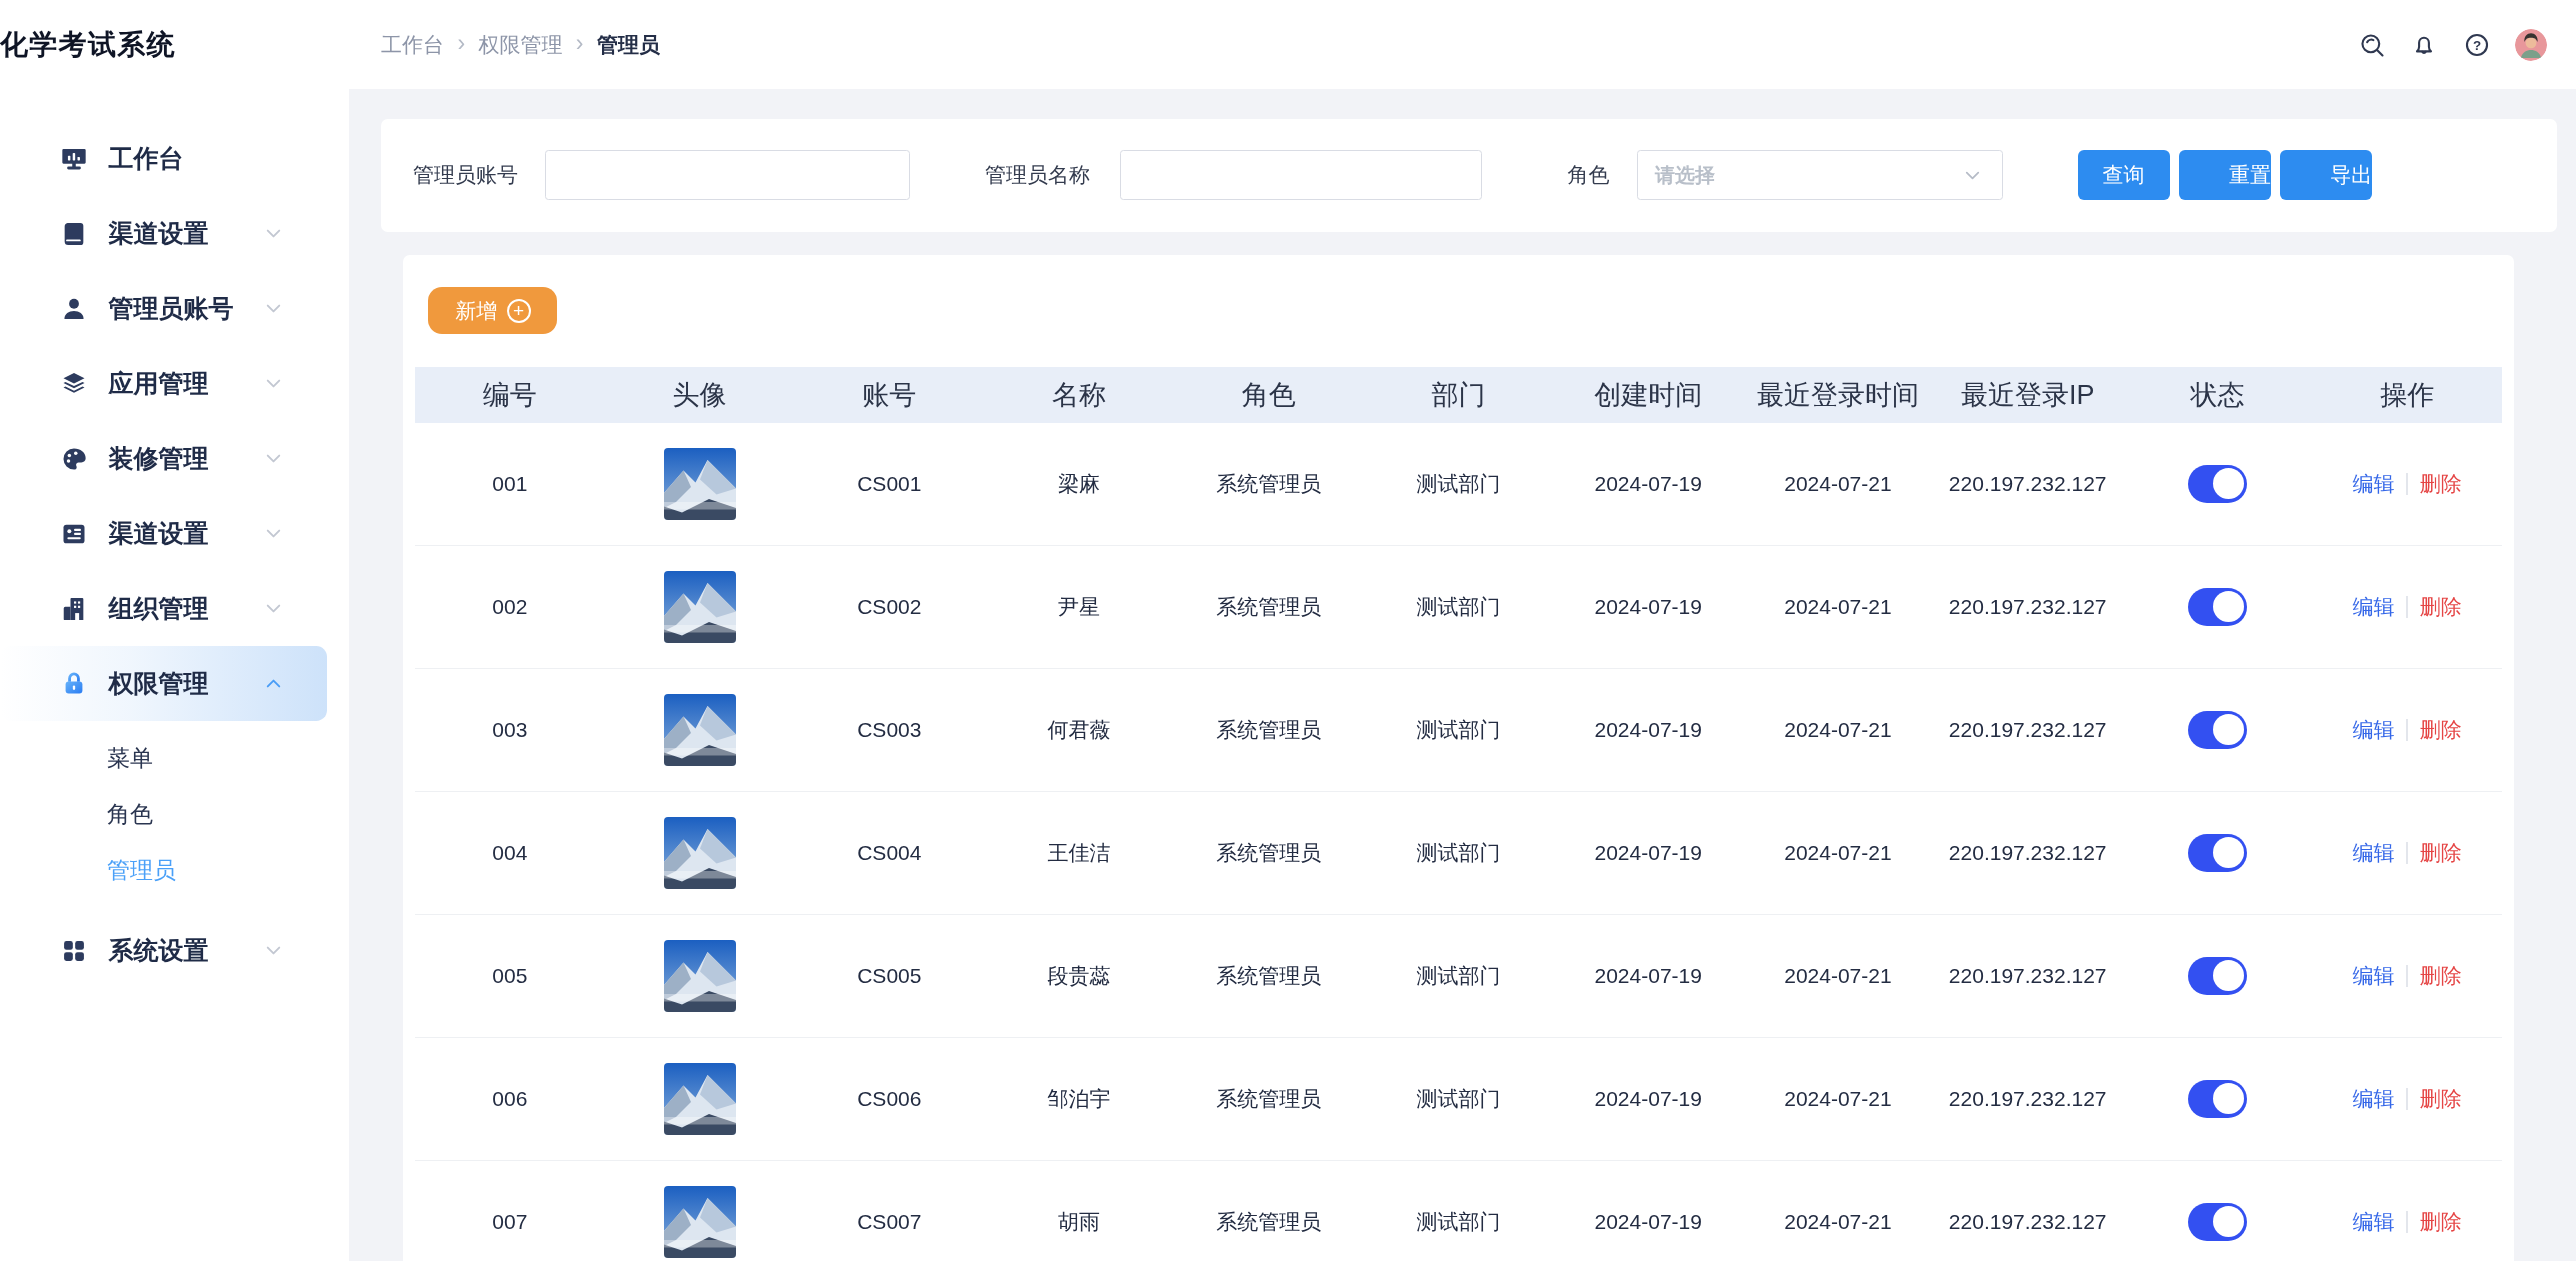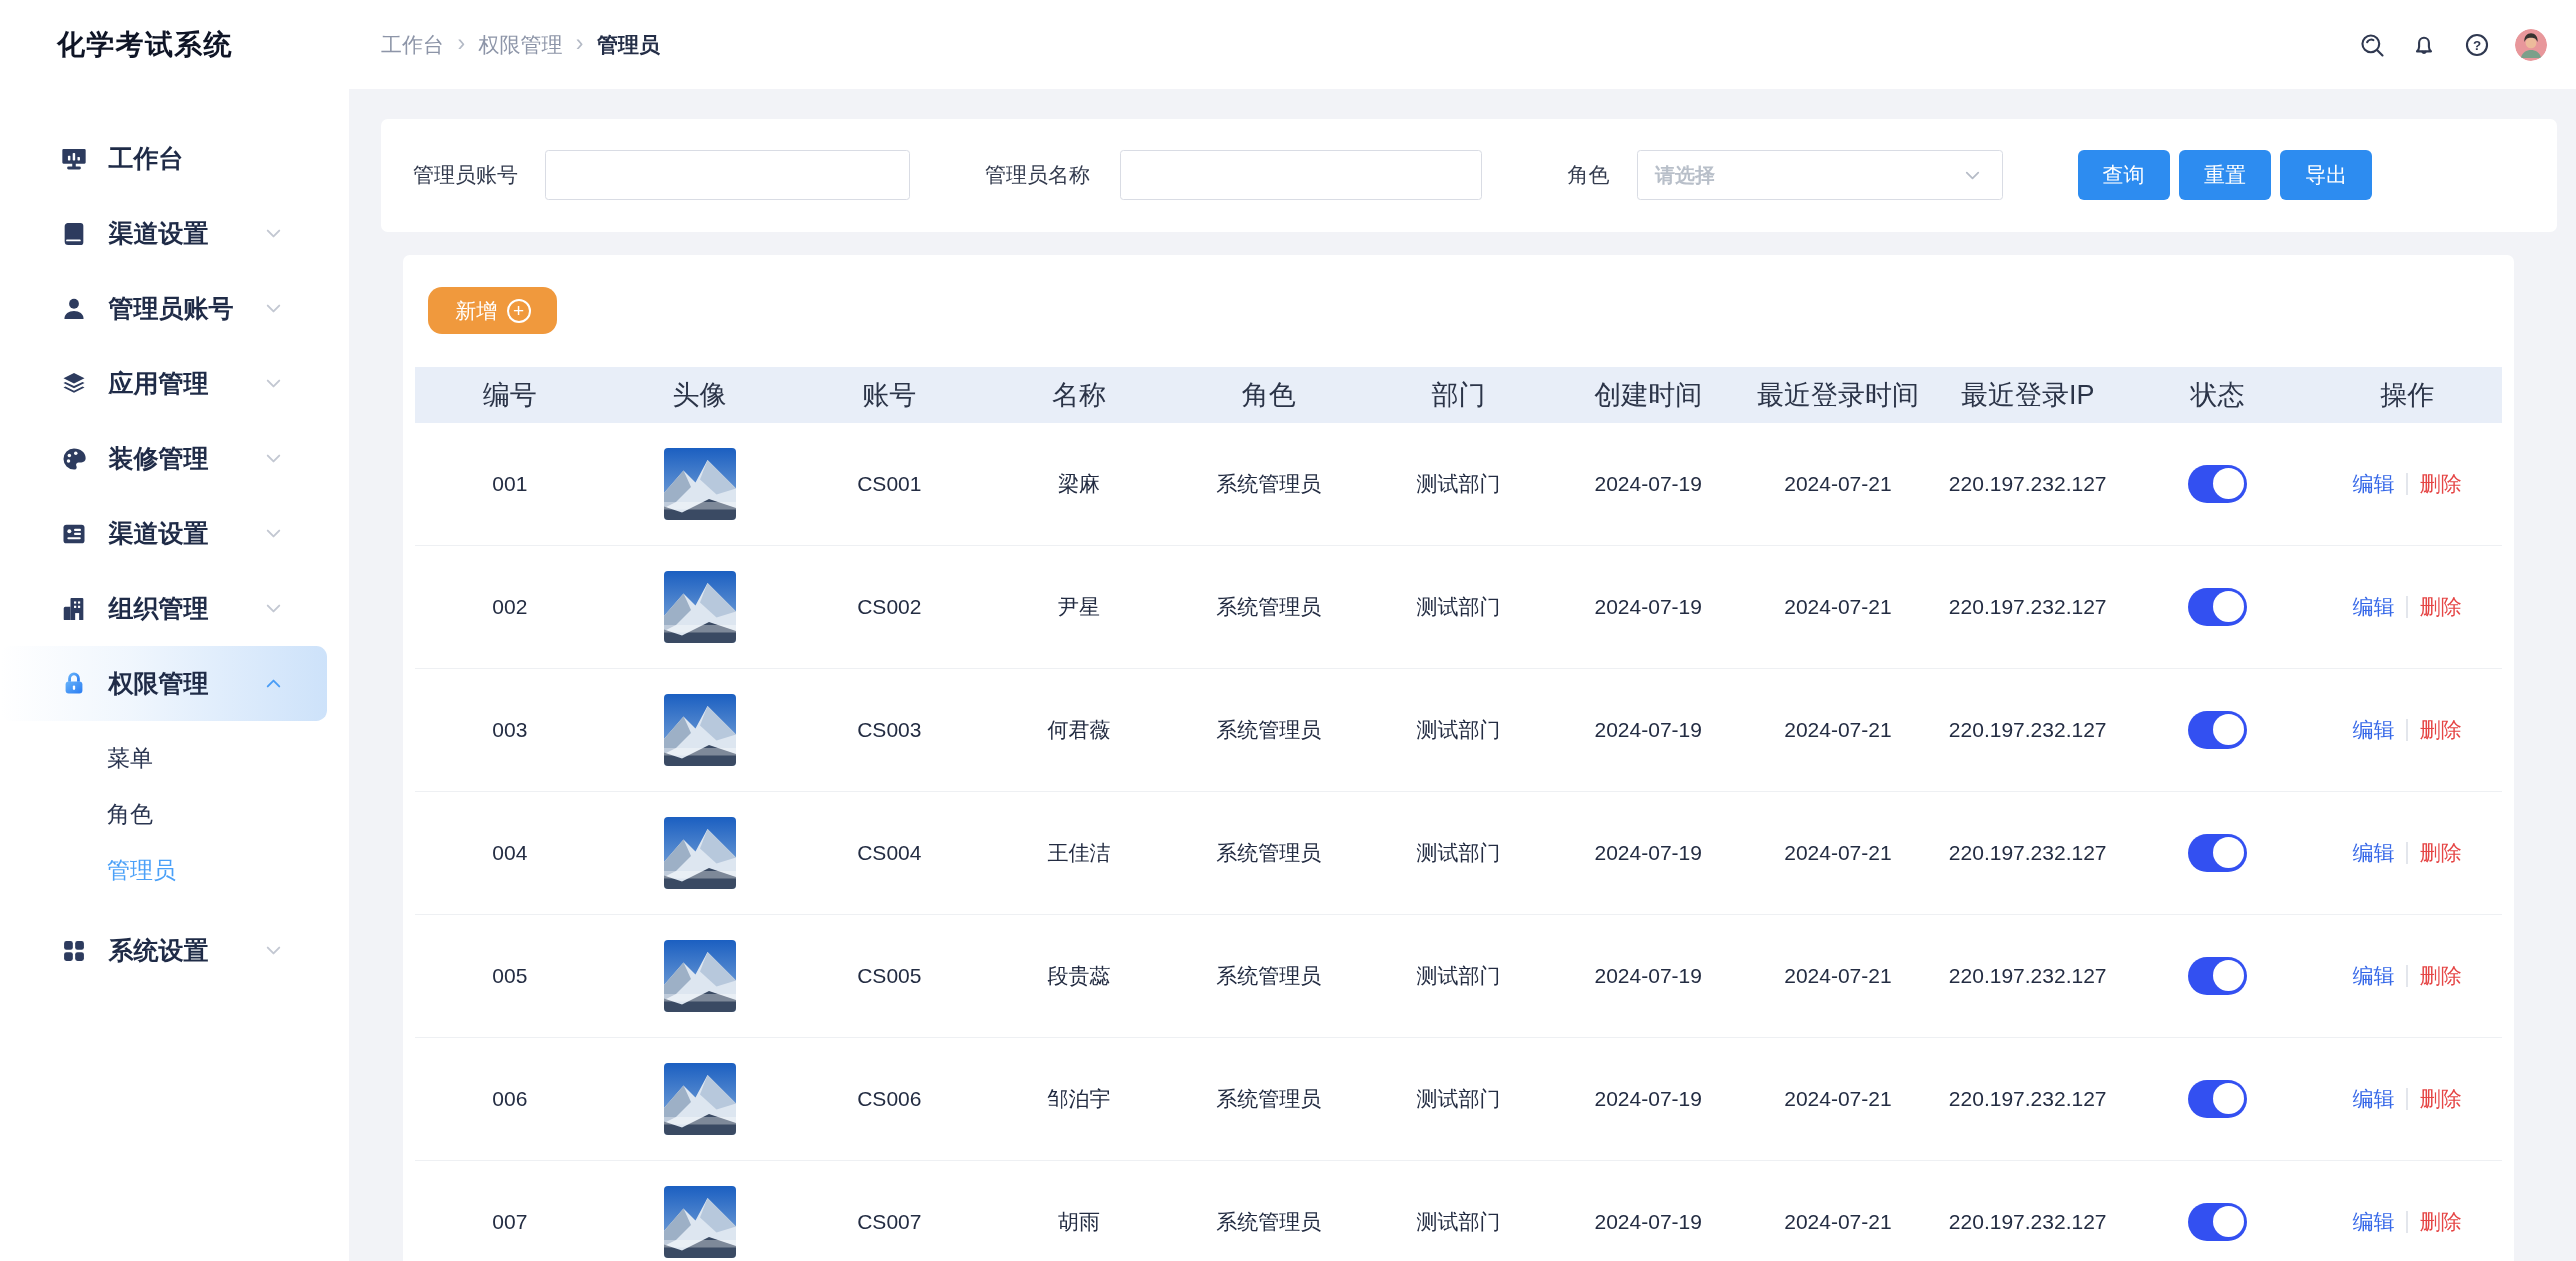--- a/index.html
+++ b/index.html
@@ -4,21 +4,21 @@
 <style>
   * { margin:0; padding:0; box-sizing:border-box; }
   html,body { width:2576px; height:1261px; overflow:hidden;
     font-family:"Liberation Sans","DejaVu Sans",sans-serif;
     background:var(--content_bg,#f2f3f7); color:#232c42; }
   .app { position:relative; width:2576px; height:1261px; }
 
   
   .topbar { position:absolute; left:0; top:0; width:2576px; height:89px;
     background:#fff; display:flex; align-items:center; z-index:2; }
-  .logo { width:349px; padding-left:57px; font-size:28px; font-weight:700;
+  .logo { width:349px; font-size:28px; font-weight:700;
     color:#0f1526; letter-spacing:1.3px; white-space:nowrap; }
   .breadcrumb { display:flex; align-items:center; font-size:21px; margin-left:32px; }
   .breadcrumb .bc { color:#8d95a8; }
   .breadcrumb .bc.current { color:#242e47; font-weight:600; }
   .breadcrumb .sep { color:#b4bac6; font-size:23px; margin:0 13.4px; transform:translateY(-1.3px); }
   .topbar-right { margin-left:auto; display:flex; align-items:center; gap:23px; padding-right:29.5px; }
   .tb-icon { width:29.5px; height:29.5px; display:flex; align-items:center; justify-content:center; cursor:pointer; }
   .tb-icon svg { width:28px; height:28px; stroke:#2f3850; fill:none; stroke-width:1.8;
     stroke-linecap:round; stroke-linejoin:round; }
   .avatar-btn { width:32px; height:32px; border-radius:50%; overflow:hidden; cursor:pointer; }
@@ -58,21 +58,21 @@
   .f-input.i2 { margin-left:29.5px; width:362px; }
   .f-select { margin-left:27px; width:366px; height:50px; border:1.3px solid #d9dce4; border-radius:3.4px;
     background:#fff; display:flex; align-items:center; justify-content:space-between;
     padding:0 17.4px; cursor:pointer;font-weight:bold; }
   .f-select .ph { font-size:20px; color:#b8bfc9; }
   .f-select .dd { width:23px; height:23px; color:#b6bcc7; }
   .f-select .dd svg { width:23px; height:23px; }
   .btn { height:50px; width:92px; border:none; border-radius:6px; background:var(--accent_blue,#2d8cf0);
     color:#fff; font-size:21px; cursor:pointer; font-family:inherit; }
   .btn.first { margin-left:75px; }
-  .btn + .btn { margin-left:9.4px; }
+  .btn + .btn { margin-left:9.4px;text-align:right; }
 
   .table-card { margin:23.5px 62px 0 54px; background:#fff; border-radius:6.7px;
     padding:32px 12px 0 12px; height:1073px; overflow:hidden; }
   .add-btn { margin-left:13.4px; width:129px; height:47px; border:none; border-radius:14px;
     background:var(--orange,#f0993d); color:#fff; font-size:21px; cursor:pointer;
     display:flex; align-items:center; justify-content:center; gap:9.4px; font-family:inherit; }
   .add-btn .plus { width:24px; height:24px; border:2px solid #fff; border-radius:50%;
     display:flex; align-items:center; justify-content:center; font-size:19px; line-height:1; }
 
   .thead { margin-top:33px; height:56px; background:var(--header_bg,#e8eef8);

